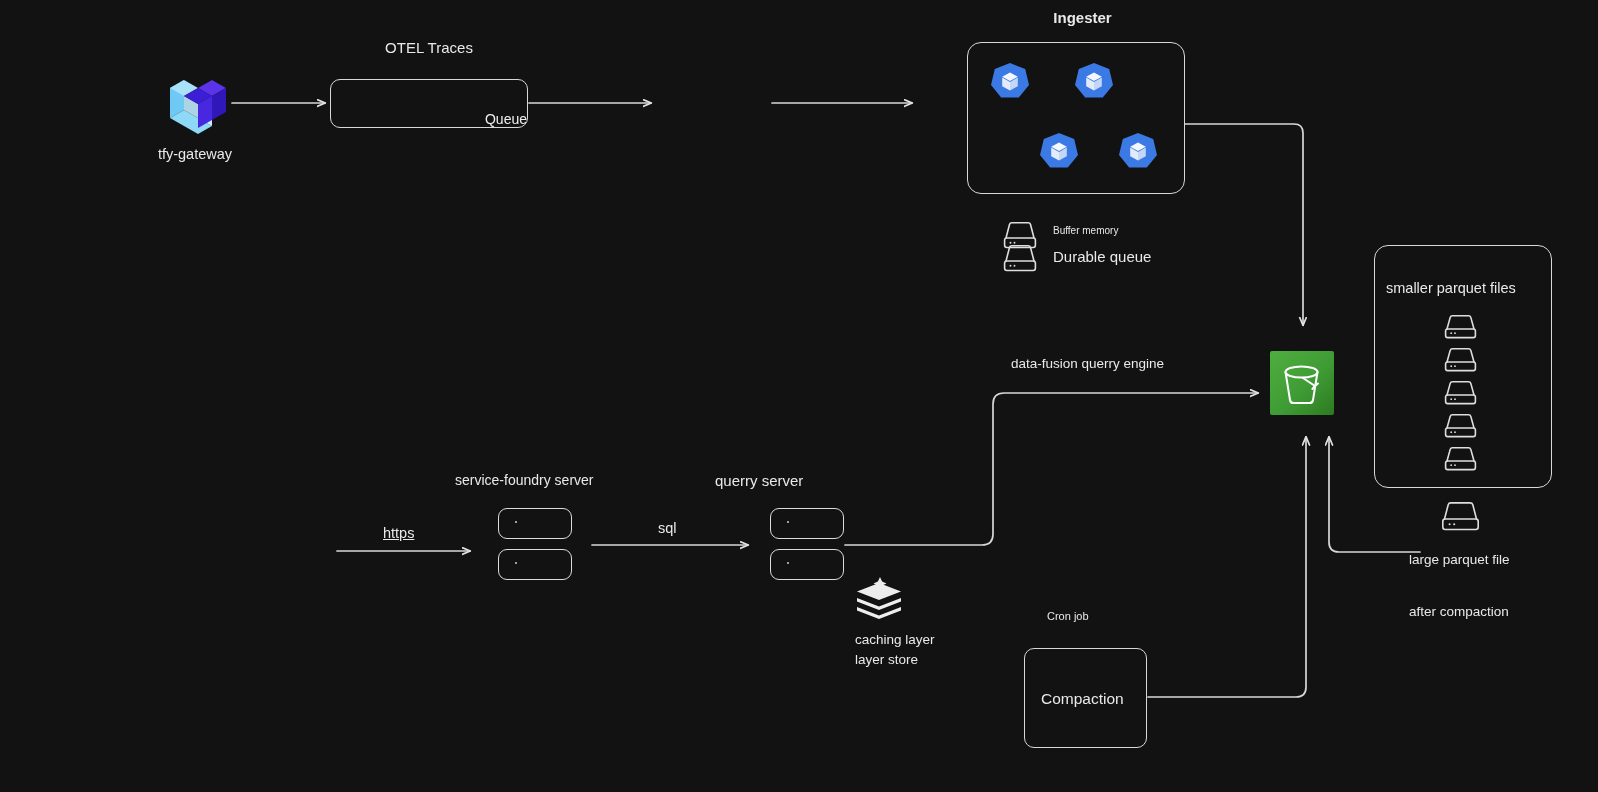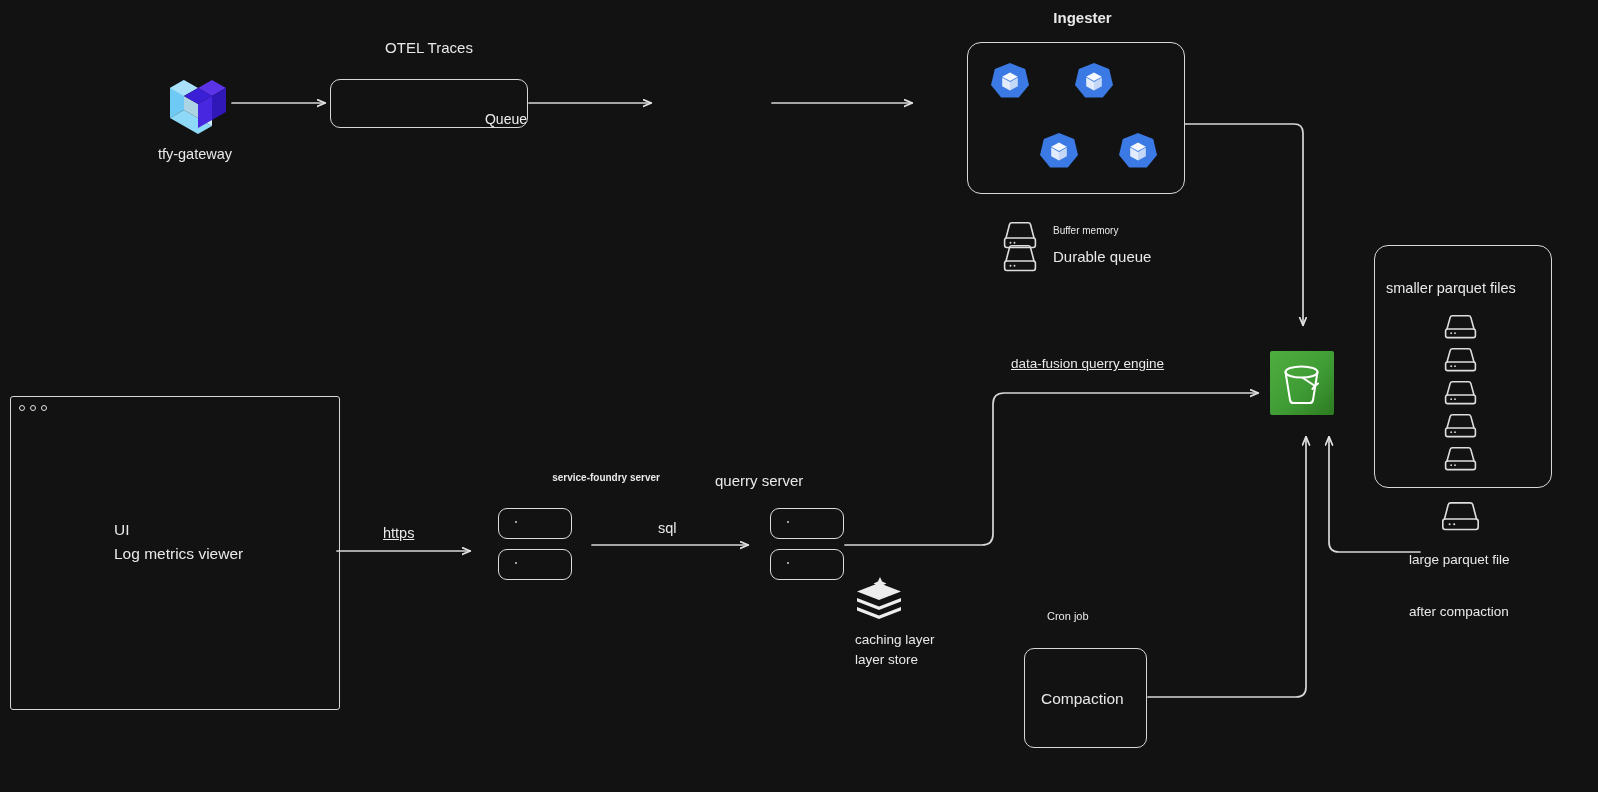--- a/index.html
+++ b/index.html
@@ -236,54 +236,45 @@
     <div class="node-text" style="top:31px; font-size:14px;text-align:right;">Queue</div>
   </div>
 
 
   <div class="lbl" style="left:975px; top:8px; width:215px; text-align:center; font-size:15px;font-weight:bold;">Ingester</div>
   <div class="node-box" style="left:967px; top:42px; width:218px; height:152px; border-radius:14px;"></div>
 
   <div class="lbl" style="left:1053px; top:224px; font-size:10px;">Buffer memory</div>
   <div class="lbl" style="left:1053px; top:247px; font-size:15px;">Durable queue</div>
 
-  <div class="node-box sharp" style="left:10px; top:396px; width:330px; height:314px; border-radius:3px;">
-    <div class="win-dots" style="left:8px; top:8px;">
-      <i></i>
-      <i></i>
-      <i></i>
-    </div>
-    <div class="lbl" style="left:103px; top:123px; font-size:15.5px;">UI</div>
-    <div class="lbl" style="left:103px; top:147px; font-size:15.5px;">Log metrics viewer</div>
-  </div>
 
   <div class="lbl" style="left:383px; top:524px; font-size:14.5px;text-decoration:underline;">https</div>
 
-  <div class="lbl" style="left:455px; top:471px; width:205px; text-align:right; font-size:10px;font-weight:bold;">service-foundry server</div>
+  <div class="lbl" style="left:455px; top:471px; width:205px; text-align:left; font-size:14px;">service-foundry server</div>
   <div class="mini-box" style="left:498px; top:508px; width:74px; height:31px;">
     <span class="mini-dot"></span>
   </div>
   <div class="mini-box" style="left:498px; top:549px; width:74px; height:31px;">
     <span class="mini-dot"></span>
   </div>
 
   <div class="lbl" style="left:658px; top:519px; font-size:14.5px;">sql</div>
 
   <div class="lbl" style="left:715px; top:471px; width:165px; text-align:left; font-size:15px;">querry server</div>
   <div class="mini-box" style="left:770px; top:508px; width:74px; height:31px;">
     <span class="mini-dot"></span>
   </div>
   <div class="mini-box" style="left:770px; top:549px; width:74px; height:31px;">
     <span class="mini-dot"></span>
   </div>
 
   <div class="lbl" style="left:855px; top:631px; font-size:13.5px;">caching layer</div>
   <div class="lbl" style="left:855px; top:651px; font-size:13.5px;">layer store</div>
 
-  <div class="lbl" style="left:1011px; top:355px; font-size:13.5px;text-decoration:underline;">data-fusion querry engine</div>
+  <div class="lbl" style="left:1011px; top:355px; font-size:13.5px;">data-fusion querry engine</div>
 
   <div class="lbl" style="left:1047px; top:609px; font-size:11px;text-align:center;">Cron job</div>
   <div class="node-box" style="left:1374px; top:245px; width:178px; height:243px; border-radius:14px;">
     <div class="lbl" style="left:11px; top:33px; font-size:14.5px;">smaller parquet files</div>
   </div>
 
   <div class="node-box" style="left:1024px; top:648px; width:123px; height:100px;">
     <div class="lbl" style="left:16px; top:40px; font-size:15.5px;">Compaction</div>
   </div>
 

